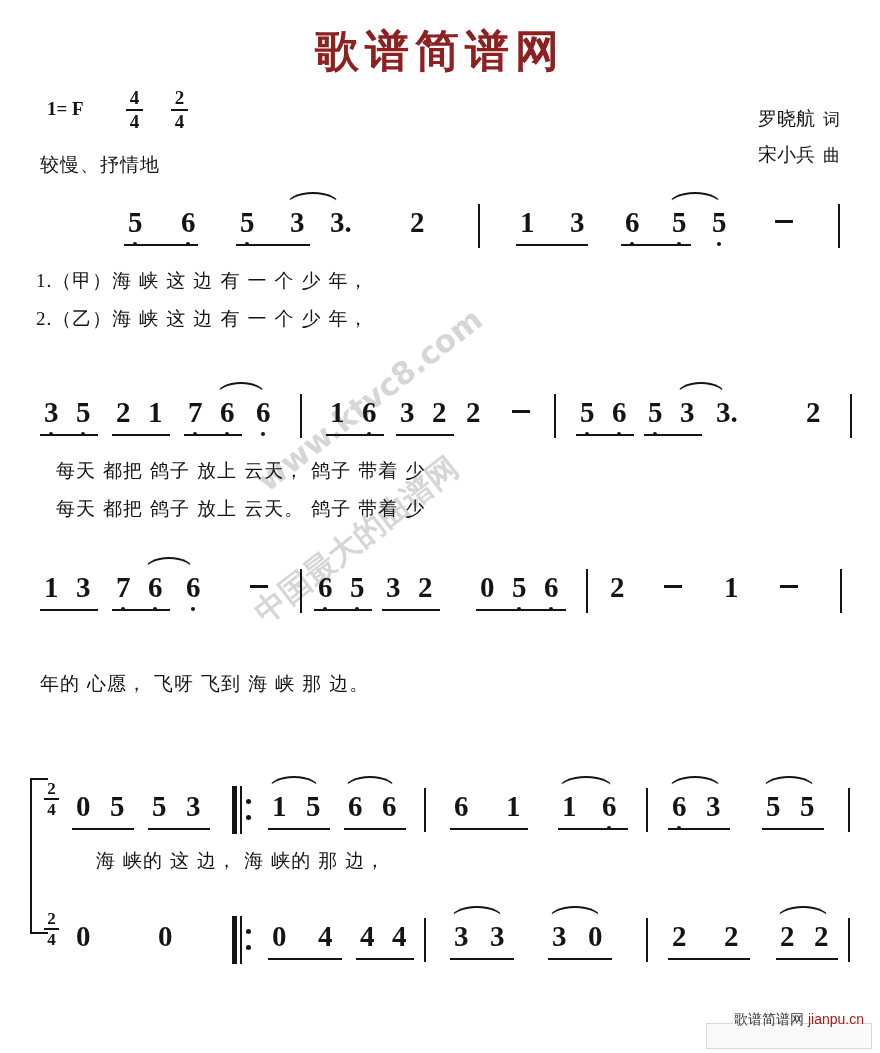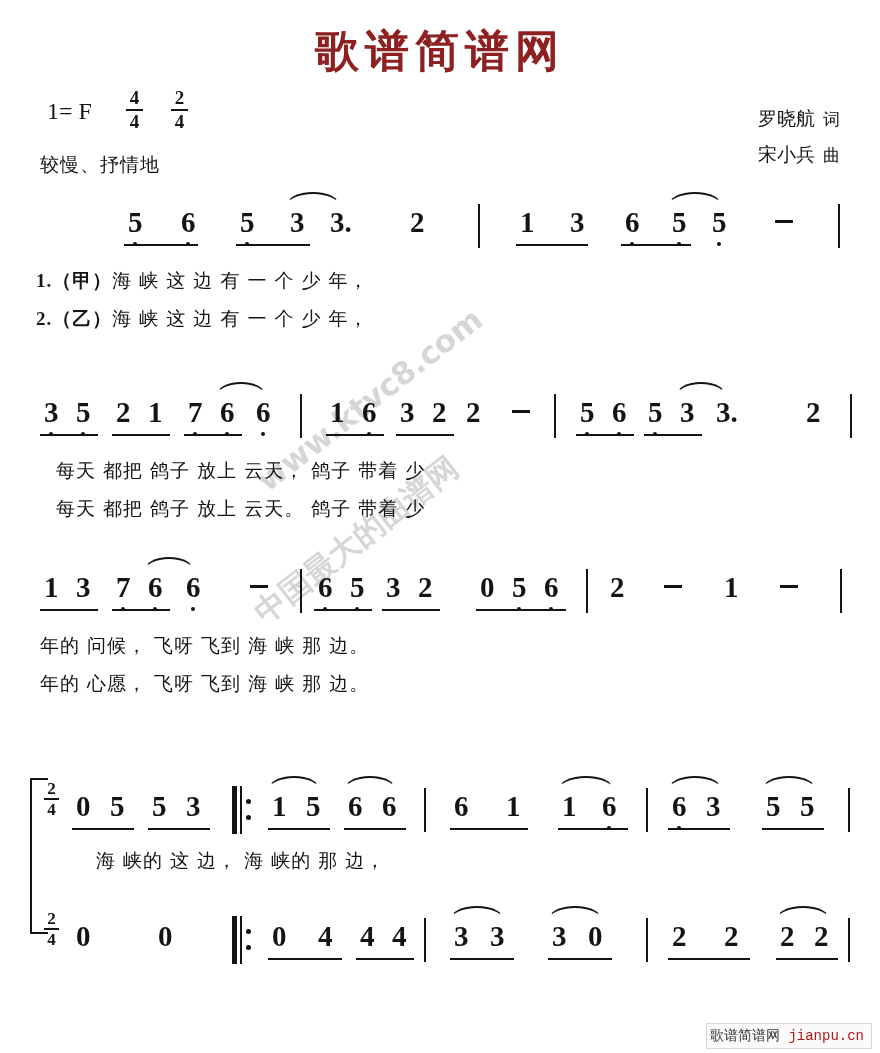--- a/index.html
+++ b/index.html
@@ -43,22 +43,22 @@
     letter-spacing: 10px;
     color: #1a1a1a;
     font-family: "DejaVu Sans", sans-serif;
   }
 
   
   .keysig {
     position: absolute;
     left: 47px;
     top: 98px;
-    font-size: 24px;
-    font-weight: normal;
+    font-size: 19px;
+    font-weight: bold;
     font-family: "Liberation Serif", serif;
   }
   .meter {
     position: absolute;
     font-family: "Liberation Serif", serif;
     font-weight: bold;
     font-size: 19px;
     line-height: 1.05;
     text-align: center;
   }
@@ -167,21 +167,21 @@
   }
 
   
   .lyric {
     position: absolute;
     font-family: "DejaVu Sans", sans-serif;
     font-size: 19px;
     white-space: nowrap;
     letter-spacing: 1px;
   }
-  .lyric-num { font-family: "Liberation Serif", serif; font-weight: bold; }
+  .lyric-num { font-family: "Liberation Serif", serif; }
 
   
   .repeat {
     position: absolute;
   }
   .repeat .thick { position:absolute; left:0; top:0; width:5px; height:100%; background:#141414; }
   .repeat .thin  { position:absolute; left:8px; top:0; width:2px; height:100%; background:#141414; }
   .repeat .d1, .repeat .d2 {
     position:absolute; left:14px; width:5px; height:5px; border-radius:50%; background:#141414;
   }
@@ -203,24 +203,24 @@
     font-size: 17px;
     text-align: center;
     line-height: 1.0;
   }
   .meter-inline .bar { display:block; width:15px; height:2px; background:#141414; margin:1px auto; }
 
   
   .footer {
     position: absolute;
     right: 16px;
-    bottom: 8px;
+    bottom: 24px;
     font-size: 14px;
     color: #333;
-    font-family: Liberation Mono, monospace;
+    font-family: Liberation Sans, sans-serif;
   }
   .footer .site { color: #b01818; }
   .footer-box {
     position:absolute; right: 8px; bottom: 4px;
     width: 164px; height: 24px;
     border: 1px solid #d8d8d8;
     background: #fafafa;
   }
 </style>
 </head>
@@ -379,21 +379,20 @@
       <div class="barline" style="left:586px;top:4px;height:44px;"></div>
 
       <div class="n" style="left:610px;">2</div>
       <div class="dash" style="left:664px;"></div>
       <div class="n" style="left:724px;">1</div>
       <div class="dash" style="left:780px;"></div>
 
       <div class="barline" style="left:840px;top:4px;height:44px;"></div>
     </div>
 
-    <div class="lyric" style="left:40px;top:68px;">年的 问候，        飞呀 飞到      海 峡 那        边。</div>
     <div class="lyric" style="left:40px;top:106px;">年的 心愿，        飞呀 飞到      海 峡 那        边。</div>
   </div>
 
   <div class="system" style="top:770px;height:250px;">
 
     <div class="brace" style="left:30px;top:8px;height:152px;"></div>
 
     <div class="meter-inline" style="left:44px;top:10px;">
       <span>2</span>
       <span class="bar"></span>

